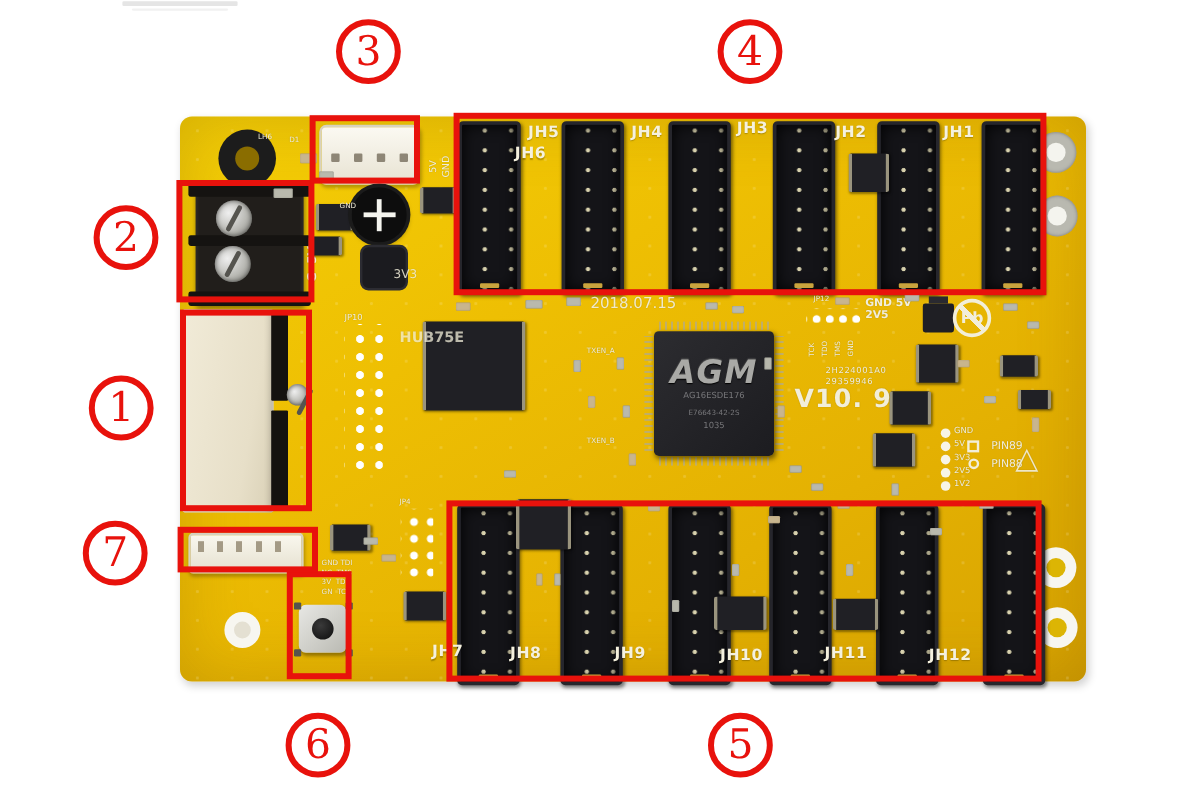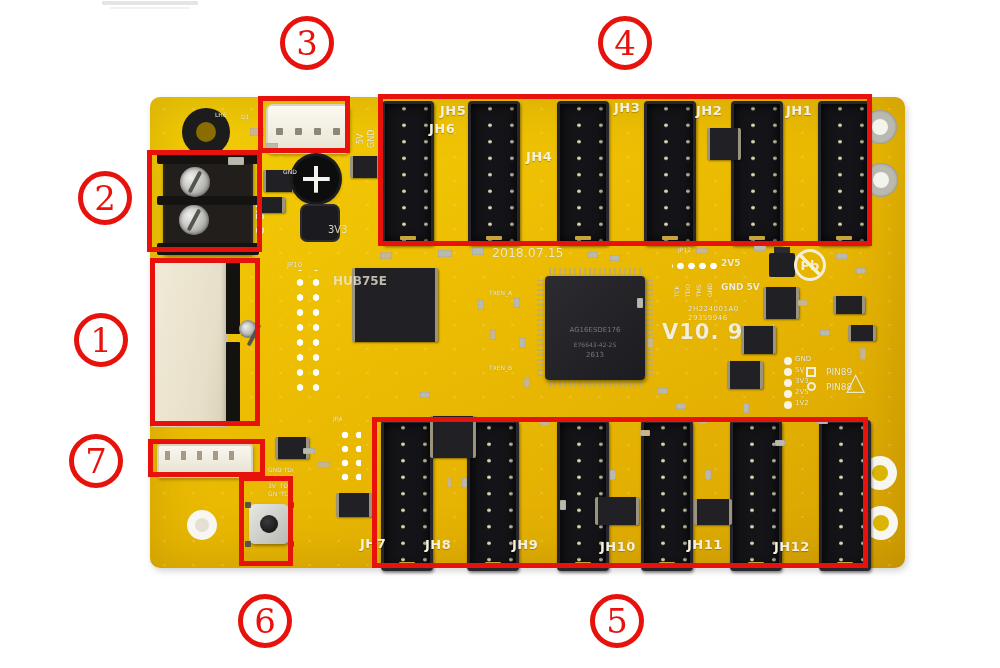--- a/index.html
+++ b/index.html
@@ -134,21 +134,21 @@
   <div class="sk" style="left:241px;top:113px;font-size:6px;">D1</div>
 
   <div class="idc" style="left:382px;top:101px;height:138px;"></div>
   <div class="idc" style="left:468px;top:101px;height:138px;"></div>
   <div class="idc" style="left:557px;top:101px;height:138px;"></div>
   <div class="idc" style="left:644px;top:101px;height:138px;"></div>
   <div class="idc" style="left:731px;top:101px;height:138px;"></div>
   <div class="idc" style="left:818px;top:101px;height:138px;"></div>
   <span class="jh-label" style="left:440px;top:103px;">JH5</span>
   <span class="jh-label" style="left:429px;top:121px;">JH6</span>
-  <span class="jh-label" style="left:526px;top:103px;margin-top:46px;">JH4</span>
+  <span class="jh-label" style="left:526px;top:103px;">JH4</span>
   <span class="jh-label" style="left:614px;top:100px;">JH3</span>
   <span class="jh-label" style="left:696px;top:103px;">JH2</span>
   <span class="jh-label" style="left:786px;top:103px;">JH1</span>
 
   <div class="idc" style="left:381px;top:420px;height:145px;"></div>
   <div class="idc" style="left:467px;top:420px;height:145px;"></div>
   <div class="idc" style="left:557px;top:420px;height:145px;"></div>
   <div class="idc" style="left:641px;top:420px;height:145px;"></div>
   <div class="idc" style="left:730px;top:420px;height:145px;"></div>
   <div class="idc" style="left:819px;top:420px;height:145px;"></div>
@@ -165,23 +165,24 @@
   <div class="btn-pin" style="left:245px;top:541px;"></div>
   <div class="btn-pin" style="left:288px;top:541px;"></div>
 
   <div class="jst"></div>
 
   <div class="pins-h" style="left:549px;top:268px;width:92px;"></div>
   <div class="pins-h" style="left:549px;top:381px;width:92px;"></div>
   <div class="pins-v" style="left:537px;top:280px;height:96px;"></div>
   <div class="pins-v" style="left:646px;top:280px;height:96px;"></div>
   <div class="qfp-body"></div>
+  <div class="chip-brand">AGM</div>
   <div class="chip-line" style="top:326px;font-size:7px;">AG16ESDE176</div>
   <div class="chip-line" style="top:341px;font-size:6px;">E76643-42-2S</div>
-  <div class="chip-line" style="top:351px;font-size:7px;">2613</div>
+  <div class="chip-line" style="top:351px;font-size:7px;">1035</div>
 
   <div class="soic" style="left:352px;top:268px;width:80px;height:74px;"></div>
   <div class="soic" style="left:350px;top:156px;width:24px;height:22px;"></div>
   <div class="soic" style="left:263px;top:170px;width:26px;height:22px;"></div>
   <div class="soic" style="left:257px;top:197px;width:22px;height:16px;"></div>
   <div class="soic" style="left:707px;top:128px;width:28px;height:32px;"></div>
   <div class="soic" style="left:430px;top:416px;width:40px;height:42px;"></div>
   <div class="soic" style="left:595px;top:497px;width:38px;height:28px;"></div>
   <div class="soic" style="left:694px;top:499px;width:32px;height:26px;"></div>
   <div class="soic" style="left:763px;top:287px;width:30px;height:32px;"></div>
@@ -200,21 +201,21 @@
   <div class="hdr" style="left:334px;top:424px;width:27px;height:58px;background-size:14px 14px;background-position:4px 4px;"></div>
   <div class="hdr" style="left:672px;top:257px;width:48px;height:12px;background-size:11px 12px;background-position:3px 3px;"></div>
 
   <div class="sk" style="left:492px;top:245px;font-size:12.5px;opacity:.92;">2018.07.15</div>
   <div class="sk" style="left:688px;top:305px;font-size:7px;letter-spacing:.5px;">2H224001A0</div>
   <div class="sk" style="left:688px;top:314px;font-size:7px;letter-spacing:.5px;">29359946</div>
   <div class="sk" style="left:662px;top:320px;font-size:21px;font-weight:700;letter-spacing:1px;">V10. 9</div>
   <div class="sk" style="left:333px;top:274px;font-size:12px;font-weight:700;opacity:.75;">HUB75E</div>
   <div class="sk" style="left:328px;top:224px;font-size:10px;opacity:.85;">3V3</div>
   <div class="sk" style="left:283px;top:168px;font-size:6px;">GND</div>
-  <div class="sk" style="left:721px;top:248px;font-size:9px;font-weight:700;margin-top:34px;">GND 5V</div>
+  <div class="sk" style="left:721px;top:248px;font-size:9px;font-weight:700;">GND 5V</div>
   <div class="sk" style="left:721px;top:258px;font-size:9px;font-weight:700;">2V5</div>
   <div class="sk" style="left:287px;top:261px;font-size:7px;">JP10</div>
   <div class="sk" style="left:333px;top:415px;font-size:6px;">JP4</div>
   <div class="sk" style="left:678px;top:246px;font-size:6px;">JP12</div>
   <div class="sk" style="left:489px;top:289px;font-size:6px;">TXEN_A</div>
   <div class="sk" style="left:489px;top:364px;font-size:6px;">TXEN_B</div>
   <div class="sk" style="left:826px;top:367px;font-size:9px;">PIN89</div>
   <div class="sk" style="left:826px;top:382px;font-size:9px;">PIN88</div>
   <div class="sq-pad"></div>
   <div class="rd-pad"></div>

